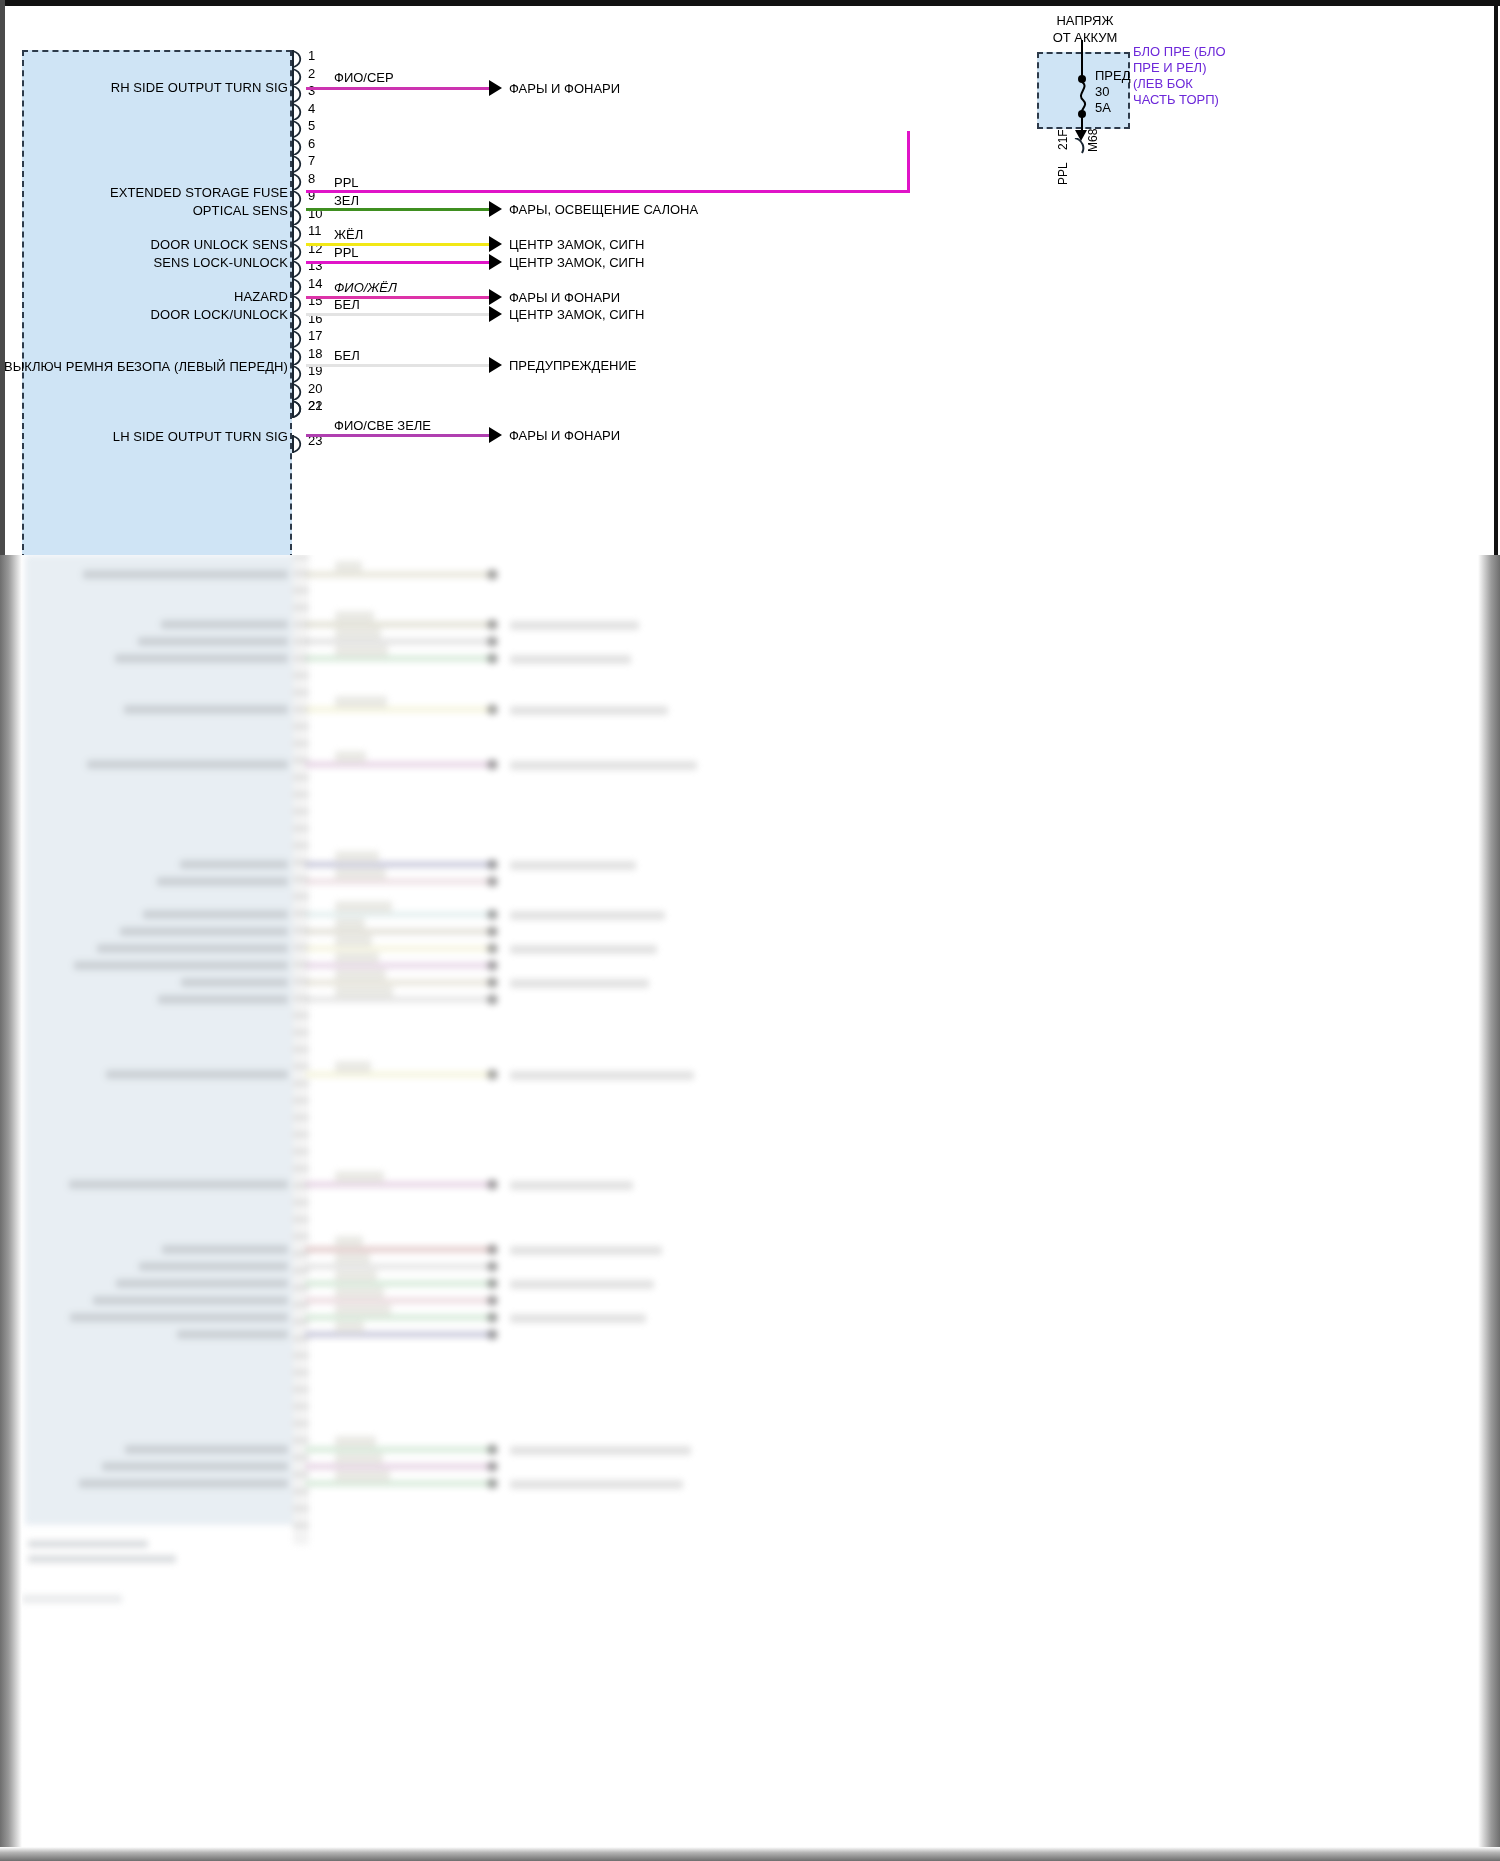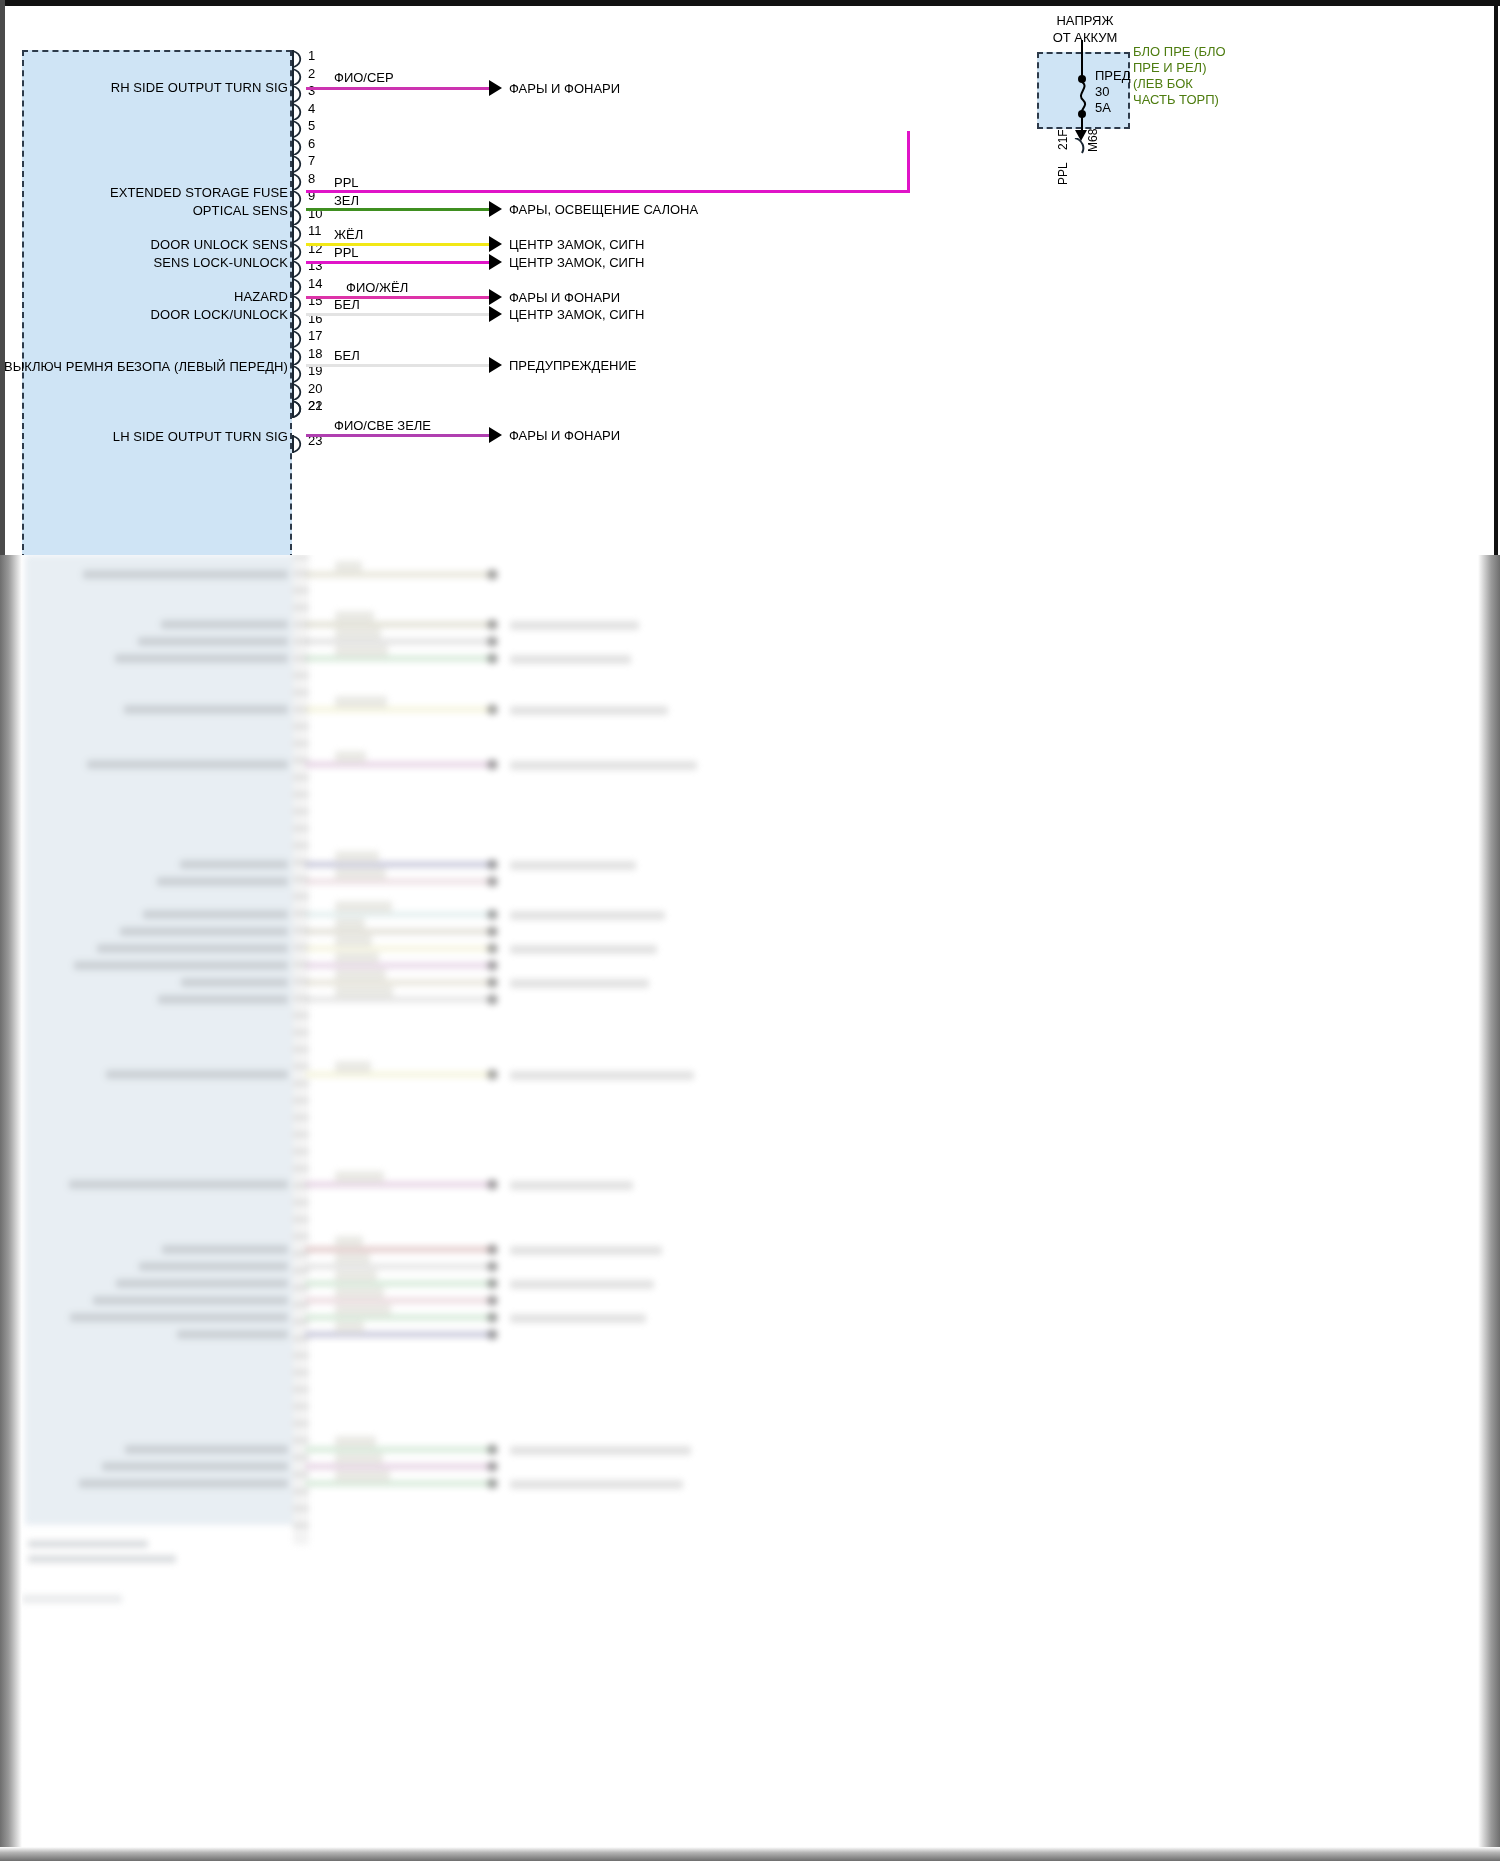--- a/index.html
+++ b/index.html
@@ -30,21 +30,21 @@
 
   
   .wire{position:absolute;height:3px;}
   .wirelabel{position:absolute;font-size:13px;color:#000;white-space:nowrap;}
   .arrowhead{position:absolute;width:0;height:0;border-top:8px solid transparent;border-bottom:8px solid transparent;border-left:13px solid #000;}
   .dest{position:absolute;font-size:13px;color:#000;white-space:nowrap;}
 
   
   #fusebox{position:absolute;left:1037px;top:52px;width:93px;height:77px;background:#cfe4f5;border:2px dashed #2d3a4a;box-sizing:border-box;}
   #batt-label{position:absolute;left:1010px;top:12px;width:150px;text-align:center;font-size:13px;line-height:17px;color:#000;}
-  #fuse-right-label{position:absolute;left:1133px;top:44px;font-size:13px;line-height:16px;color:#4d7c0f;white-space:nowrap;}
+  #fuse-right-label{position:absolute;left:1133px;top:44px;font-size:13px;line-height:16px;color:#6d28d9;white-space:nowrap;}
   .fuse-text{position:absolute;font-size:13px;color:#000;white-space:nowrap;}
   .dot{position:absolute;width:8px;height:8px;border-radius:50%;background:#000;}
   .vline{position:absolute;width:2px;background:#000;}
   .rot{transform:rotate(-90deg);transform-origin:left top;font-size:12px;white-space:nowrap;position:absolute;color:#000;}
 
   
   #blur-wrap{position:absolute;left:0;top:555px;width:1500px;height:1306px;overflow:hidden;background:#fff;}
   #blur-inner{position:absolute;left:0;top:0;width:1500px;height:1306px;filter:blur(3.2px) saturate(.55);opacity:.62;}
   #blur-frame-l{position:absolute;left:0;top:0;width:22px;height:1306px;background:linear-gradient(90deg,#6e6e6e 0%,#9a9a9a 40%,#ffffff 100%);}
   #blur-frame-r{position:absolute;left:1478px;top:0;width:22px;height:1306px;background:linear-gradient(270deg,#6e6e6e 0%,#9a9a9a 40%,#ffffff 100%);}
@@ -266,21 +266,21 @@
     <div class="wirelabel" style="left:334px;top:227px;">ЖЁЛ</div>
     <div class="arrowhead" style="left:489px;top:236px;"></div>
     <div class="dest" style="left:509px;top:237px;">ЦЕНТР ЗАМОК, СИГН</div>
 
     <div class="wire" style="left:306px;top:261px;width:186px;background:#e014c8;"></div>
     <div class="wirelabel" style="left:334px;top:245px;">PPL</div>
     <div class="arrowhead" style="left:489px;top:254px;"></div>
     <div class="dest" style="left:509px;top:255px;">ЦЕНТР ЗАМОК, СИГН</div>
 
     <div class="wire" style="left:306px;top:296px;width:186px;background:#dd33a8;"></div>
-    <div class="wirelabel" style="left:346px;top:280px;">ФИО/ЖЁЛ</div>
+    <div class="wirelabel" style="left:334px;top:280px;font-style:italic;">ФИО/ЖЁЛ</div>
     <div class="arrowhead" style="left:489px;top:289px;"></div>
     <div class="dest" style="left:509px;top:290px;">ФАРЫ И ФОНАРИ</div>
 
     <div class="wire" style="left:306px;top:313px;width:186px;background:#e3e3e3;"></div>
     <div class="wirelabel" style="left:334px;top:297px;">БЕЛ</div>
     <div class="arrowhead" style="left:489px;top:306px;"></div>
     <div class="dest" style="left:509px;top:307px;">ЦЕНТР ЗАМОК, СИГН</div>
 
     <div class="wire" style="left:306px;top:364px;width:186px;background:#e3e3e3;"></div>
     <div class="wirelabel" style="left:334px;top:348px;">БЕЛ</div>

